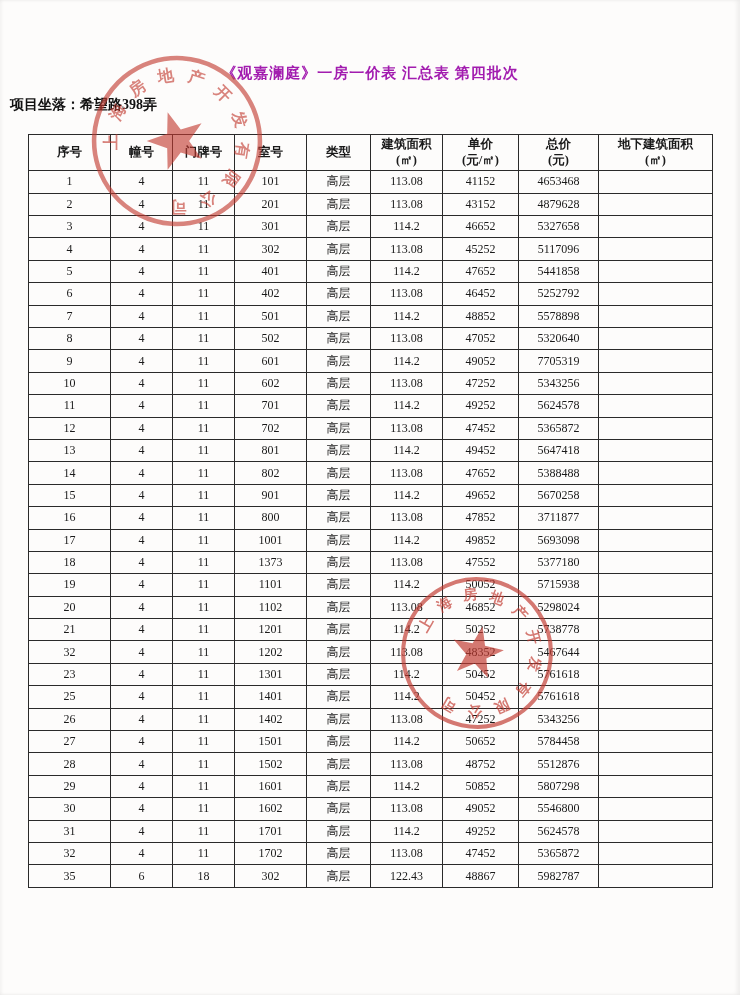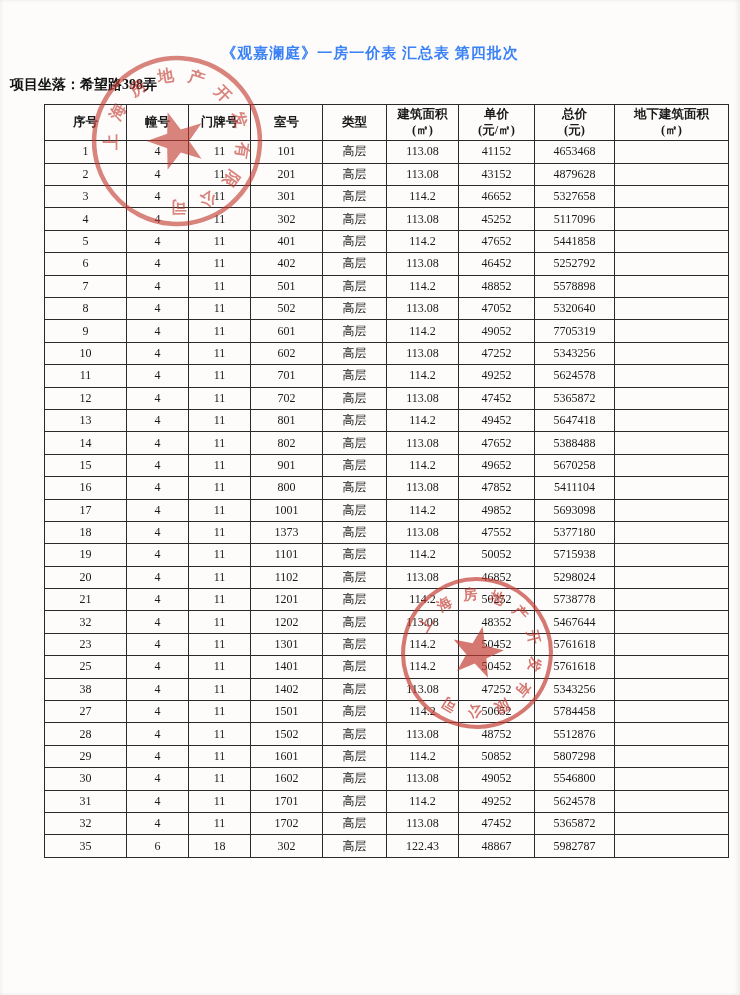--- a/index.html
+++ b/index.html
@@ -11,38 +11,38 @@
   }
   .page {
     position: relative;
     width: 740px;
     height: 995px;
     background: #fdfcfb;
     overflow: hidden;
     box-shadow: inset -3px 0 4px rgba(0,0,0,0.06), inset 2px 0 3px rgba(0,0,0,0.04);
   }
   .doc-title {
-    padding-top: 44px;
+    padding-top: 64px;
     text-align: center;
     font-size: 15px;
     font-weight: bold;
     letter-spacing: 1px;
-    color: #3b82f6;
+    color: #a21caf;
   }
   .location-line {
-    margin: 13px 0 10px 10px;
+    margin: 13px 0 20px 10px;
     font-size: 14px;
     font-weight: bold;
     color: #111;
   }
   table.price-table {
     border-collapse: collapse;
     table-layout: fixed;
     width: 684px;
-    margin-left: 44px;
+    margin-left: 28px;
   }
   .price-table th, .price-table td {
     border: 1px solid #2a2a2a;
     text-align: center;
     vertical-align: middle;
     font-size: 12px;
     line-height: 1.25;
     padding: 2px 1px;
     height: 22.4px;
     overflow: hidden;
@@ -283,21 +283,21 @@
           <td></td>
         </tr>
         <tr>
           <td>16</td>
           <td>4</td>
           <td>11</td>
           <td>800</td>
           <td>高层</td>
           <td>113.08</td>
           <td>47852</td>
-          <td>5411104</td>
+          <td>3711877</td>
           <td></td>
         </tr>
         <tr>
           <td>17</td>
           <td>4</td>
           <td>11</td>
           <td>1001</td>
           <td>高层</td>
           <td>114.2</td>
           <td>49852</td>
@@ -375,21 +375,21 @@
           <td>4</td>
           <td>11</td>
           <td>1401</td>
           <td>高层</td>
           <td>114.2</td>
           <td>50452</td>
           <td>5761618</td>
           <td></td>
         </tr>
         <tr>
-          <td>38</td>
+          <td>26</td>
           <td>4</td>
           <td>11</td>
           <td>1402</td>
           <td>高层</td>
           <td>113.08</td>
           <td>47252</td>
           <td>5343256</td>
           <td></td>
         </tr>
         <tr>

